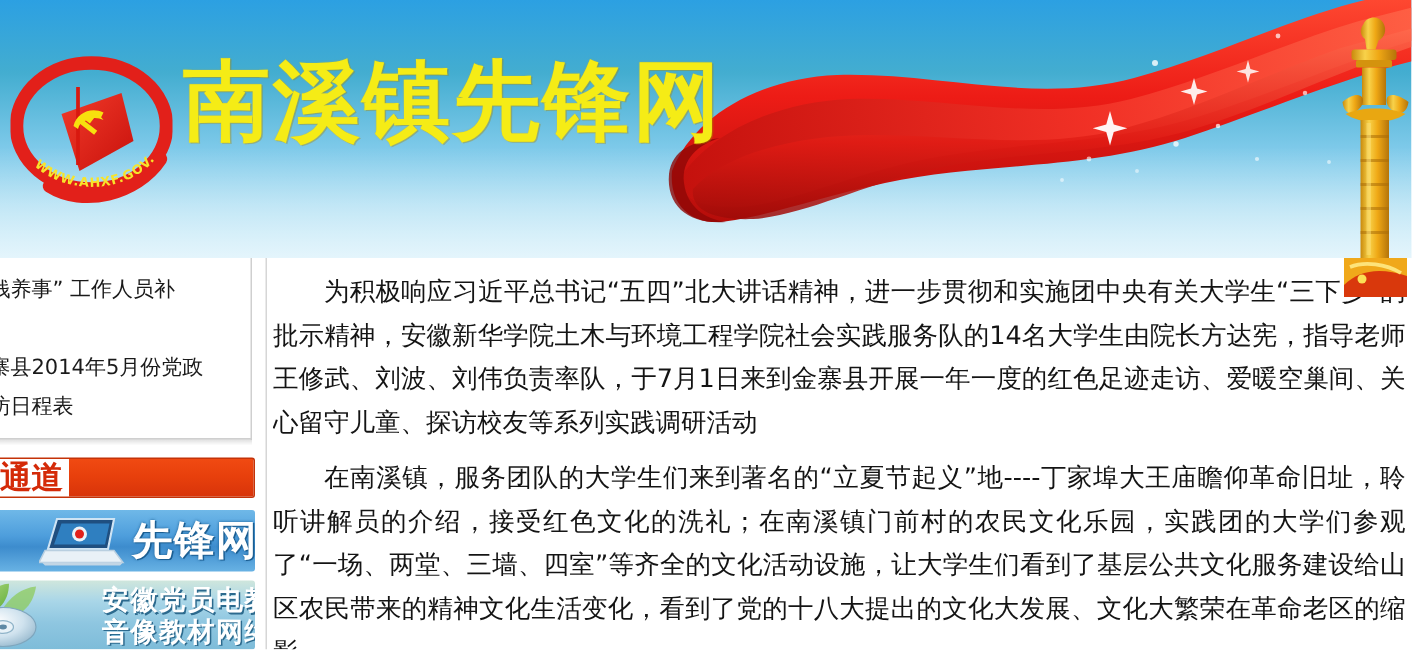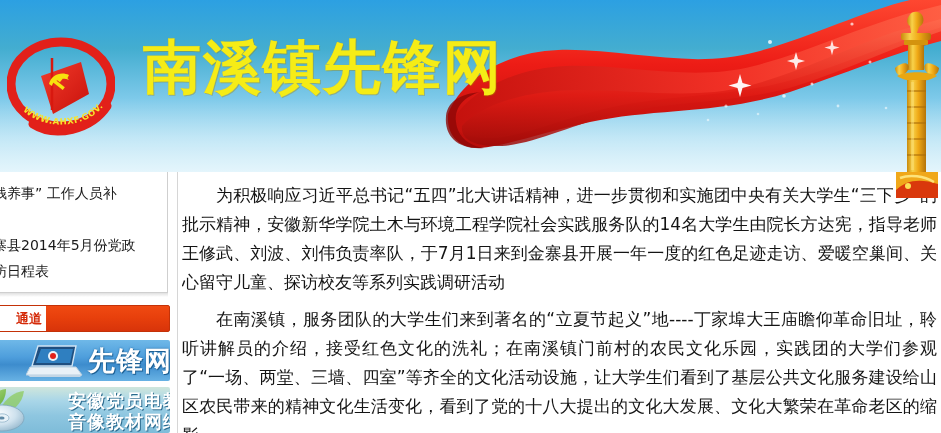--- a/index.html
+++ b/index.html
@@ -28,21 +28,20 @@
 
   
   .site-title{
     position:absolute;left:122px;top:30px;
     font-family:"DejaVu Serif","Liberation Serif",serif;
     font-size:58px;line-height:74px;font-weight:700;
     color:#f5ec16;
     letter-spacing:2px;
     text-shadow:0 0 1px rgba(220,180,0,.7), 1px 1px 0 rgba(160,130,0,.35);
     white-space:nowrap;
-    margin-left:21px;
   }
 
   
   .ribbon{position:absolute;left:440px;top:-4px;width:505px;height:176px;}
   .ribbon svg{display:block;}
 
   
   .huabiao{position:absolute;left:893px;top:10px;width:48px;height:162px;}
   .huabiao svg{display:block;}
 
@@ -86,21 +85,21 @@
   }
   .channel-tab{
     position:absolute;left:-30px;top:133px;width:76px;height:27px;
     background:#ffffff;
     border:1px solid #c43208;border-right:none;box-sizing:border-box;
     display:flex;align-items:center;justify-content:flex-end;
     padding-right:4px;
     border-radius:2px 0 0 2px;
   }
   .channel-tab span{
-    font-size:13px;font-weight:700;color:#d42a08;
+    font-size:21px;font-weight:700;color:#d42a08;
     white-space:nowrap;line-height:15px;
   }
 
   
   .video-banner{
     position:absolute;left:-30px;top:168px;width:200px;height:41px;
     background:linear-gradient(to bottom,#6fb8e8 0%,#4e9edc 42%,#3d8ccd 60%,#68b2e4 100%);
     border-radius:2px;overflow:hidden;
   }
   .video-banner .vb-text{

